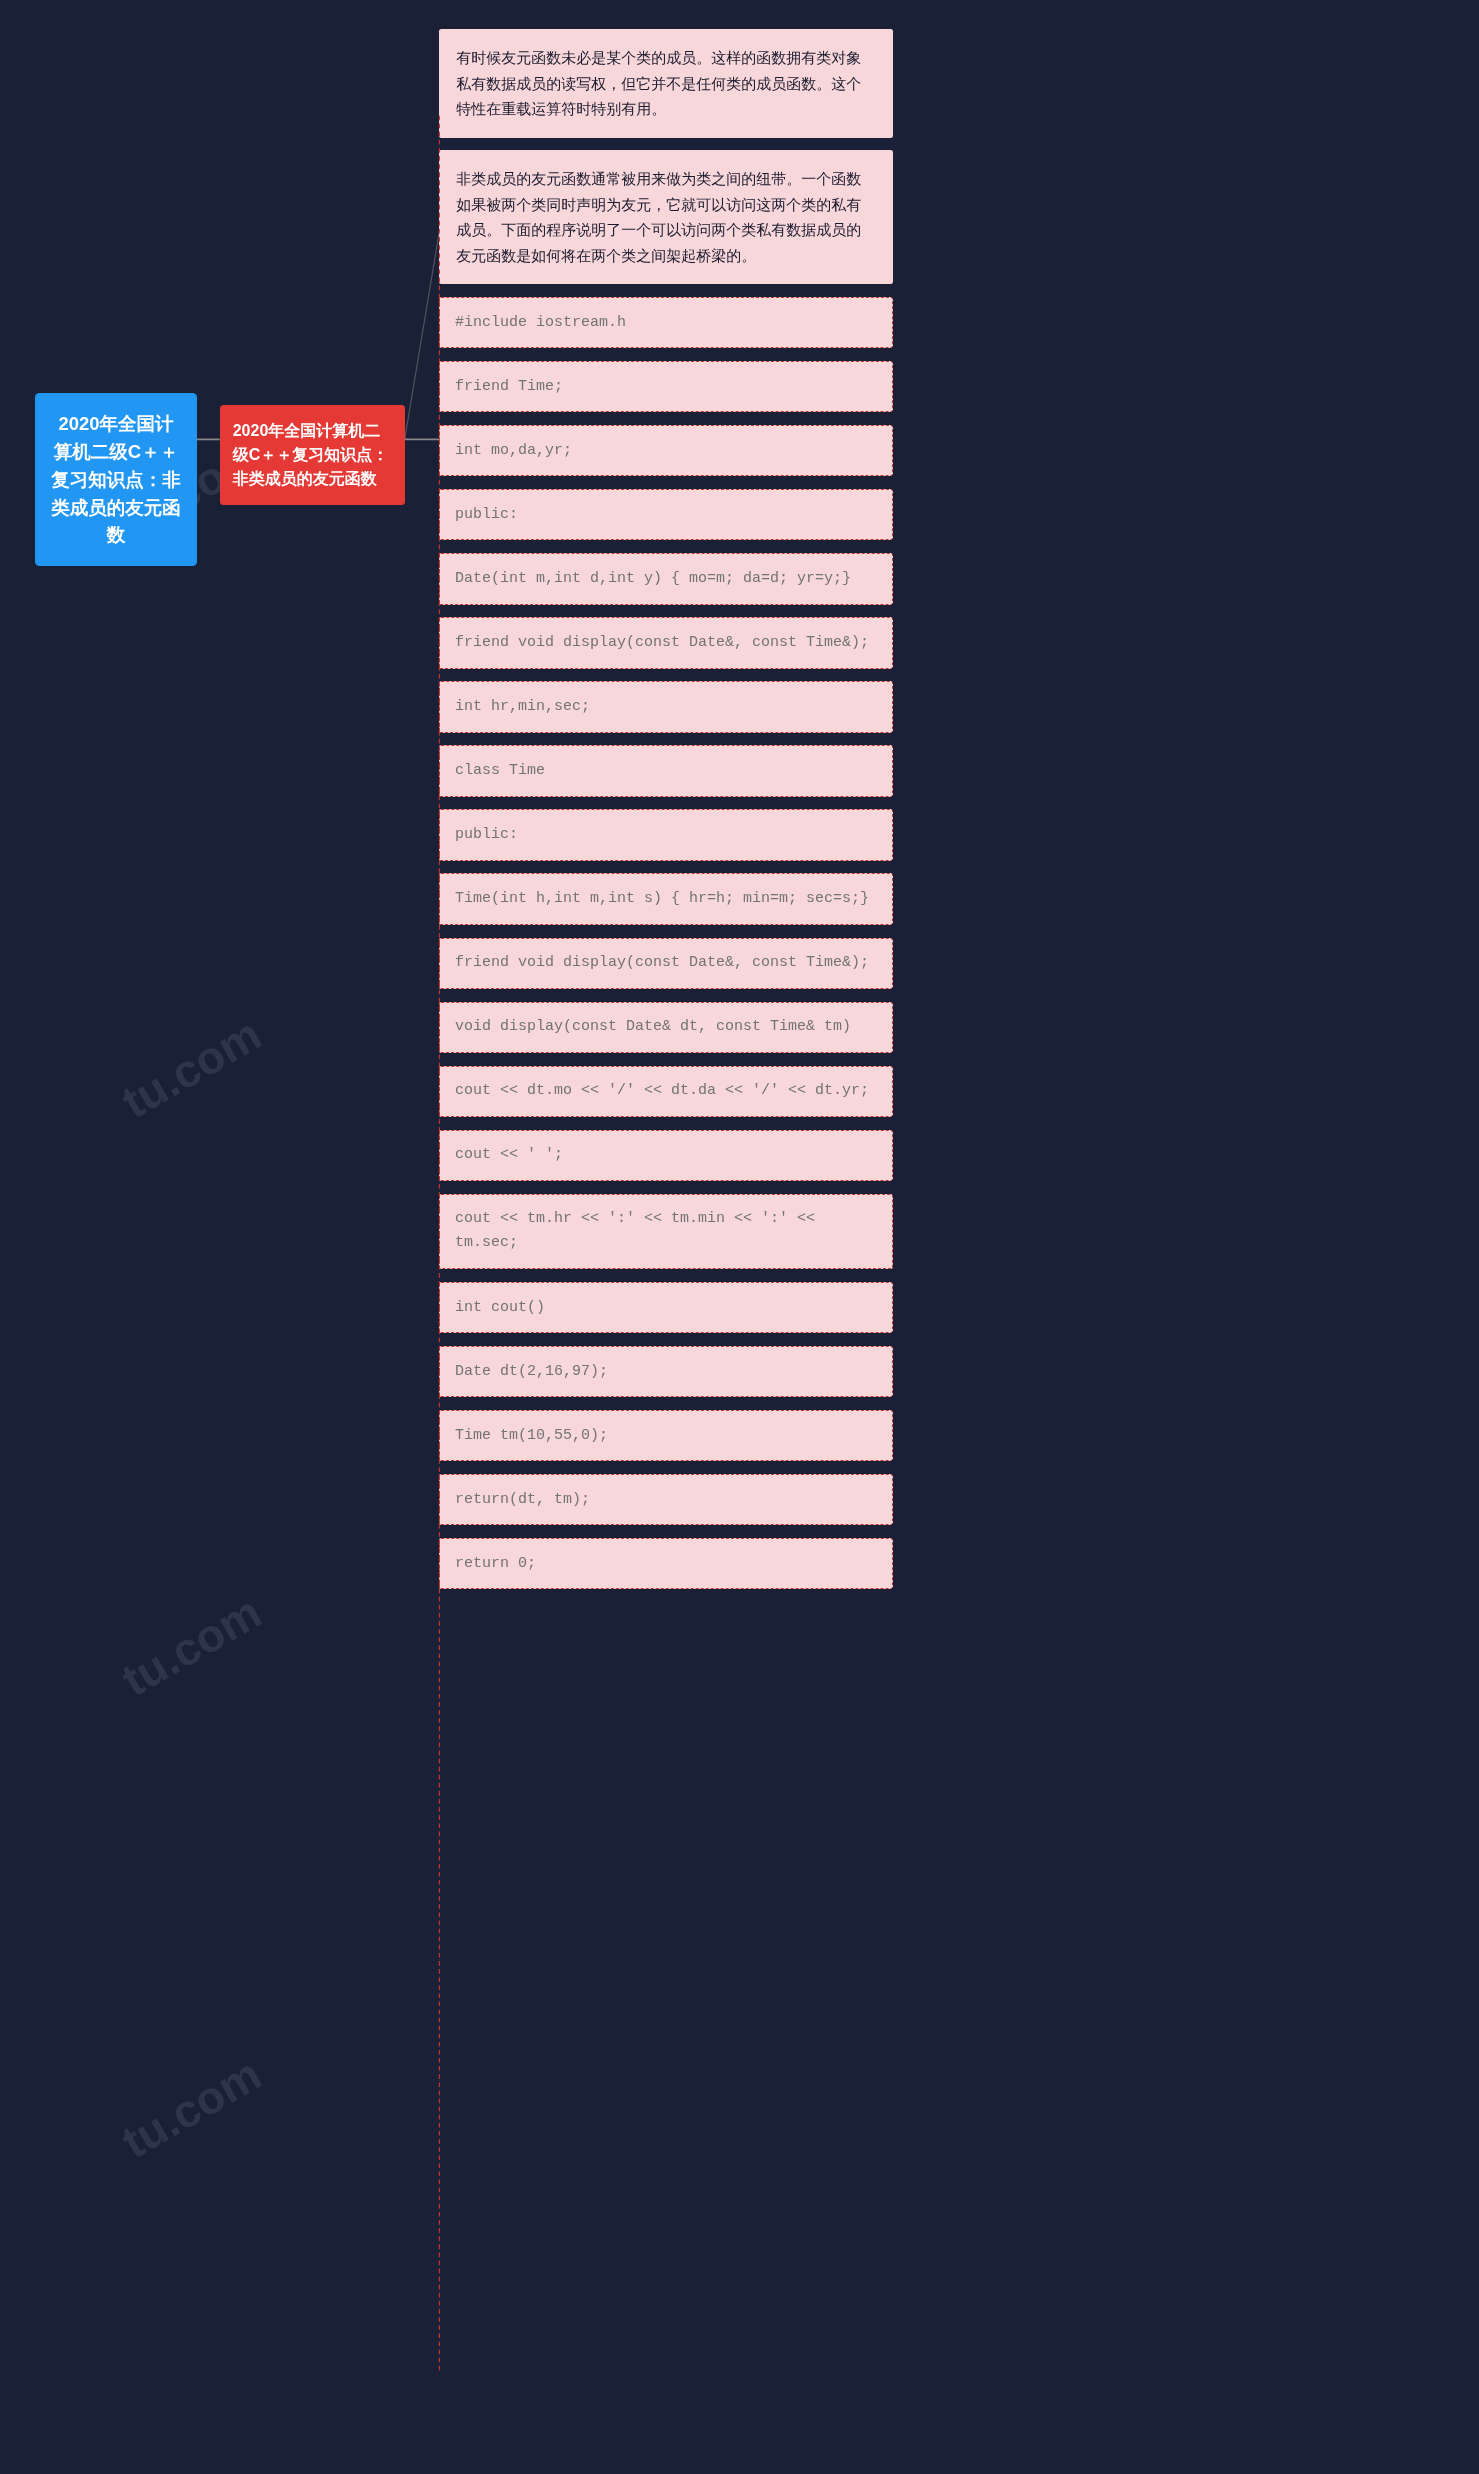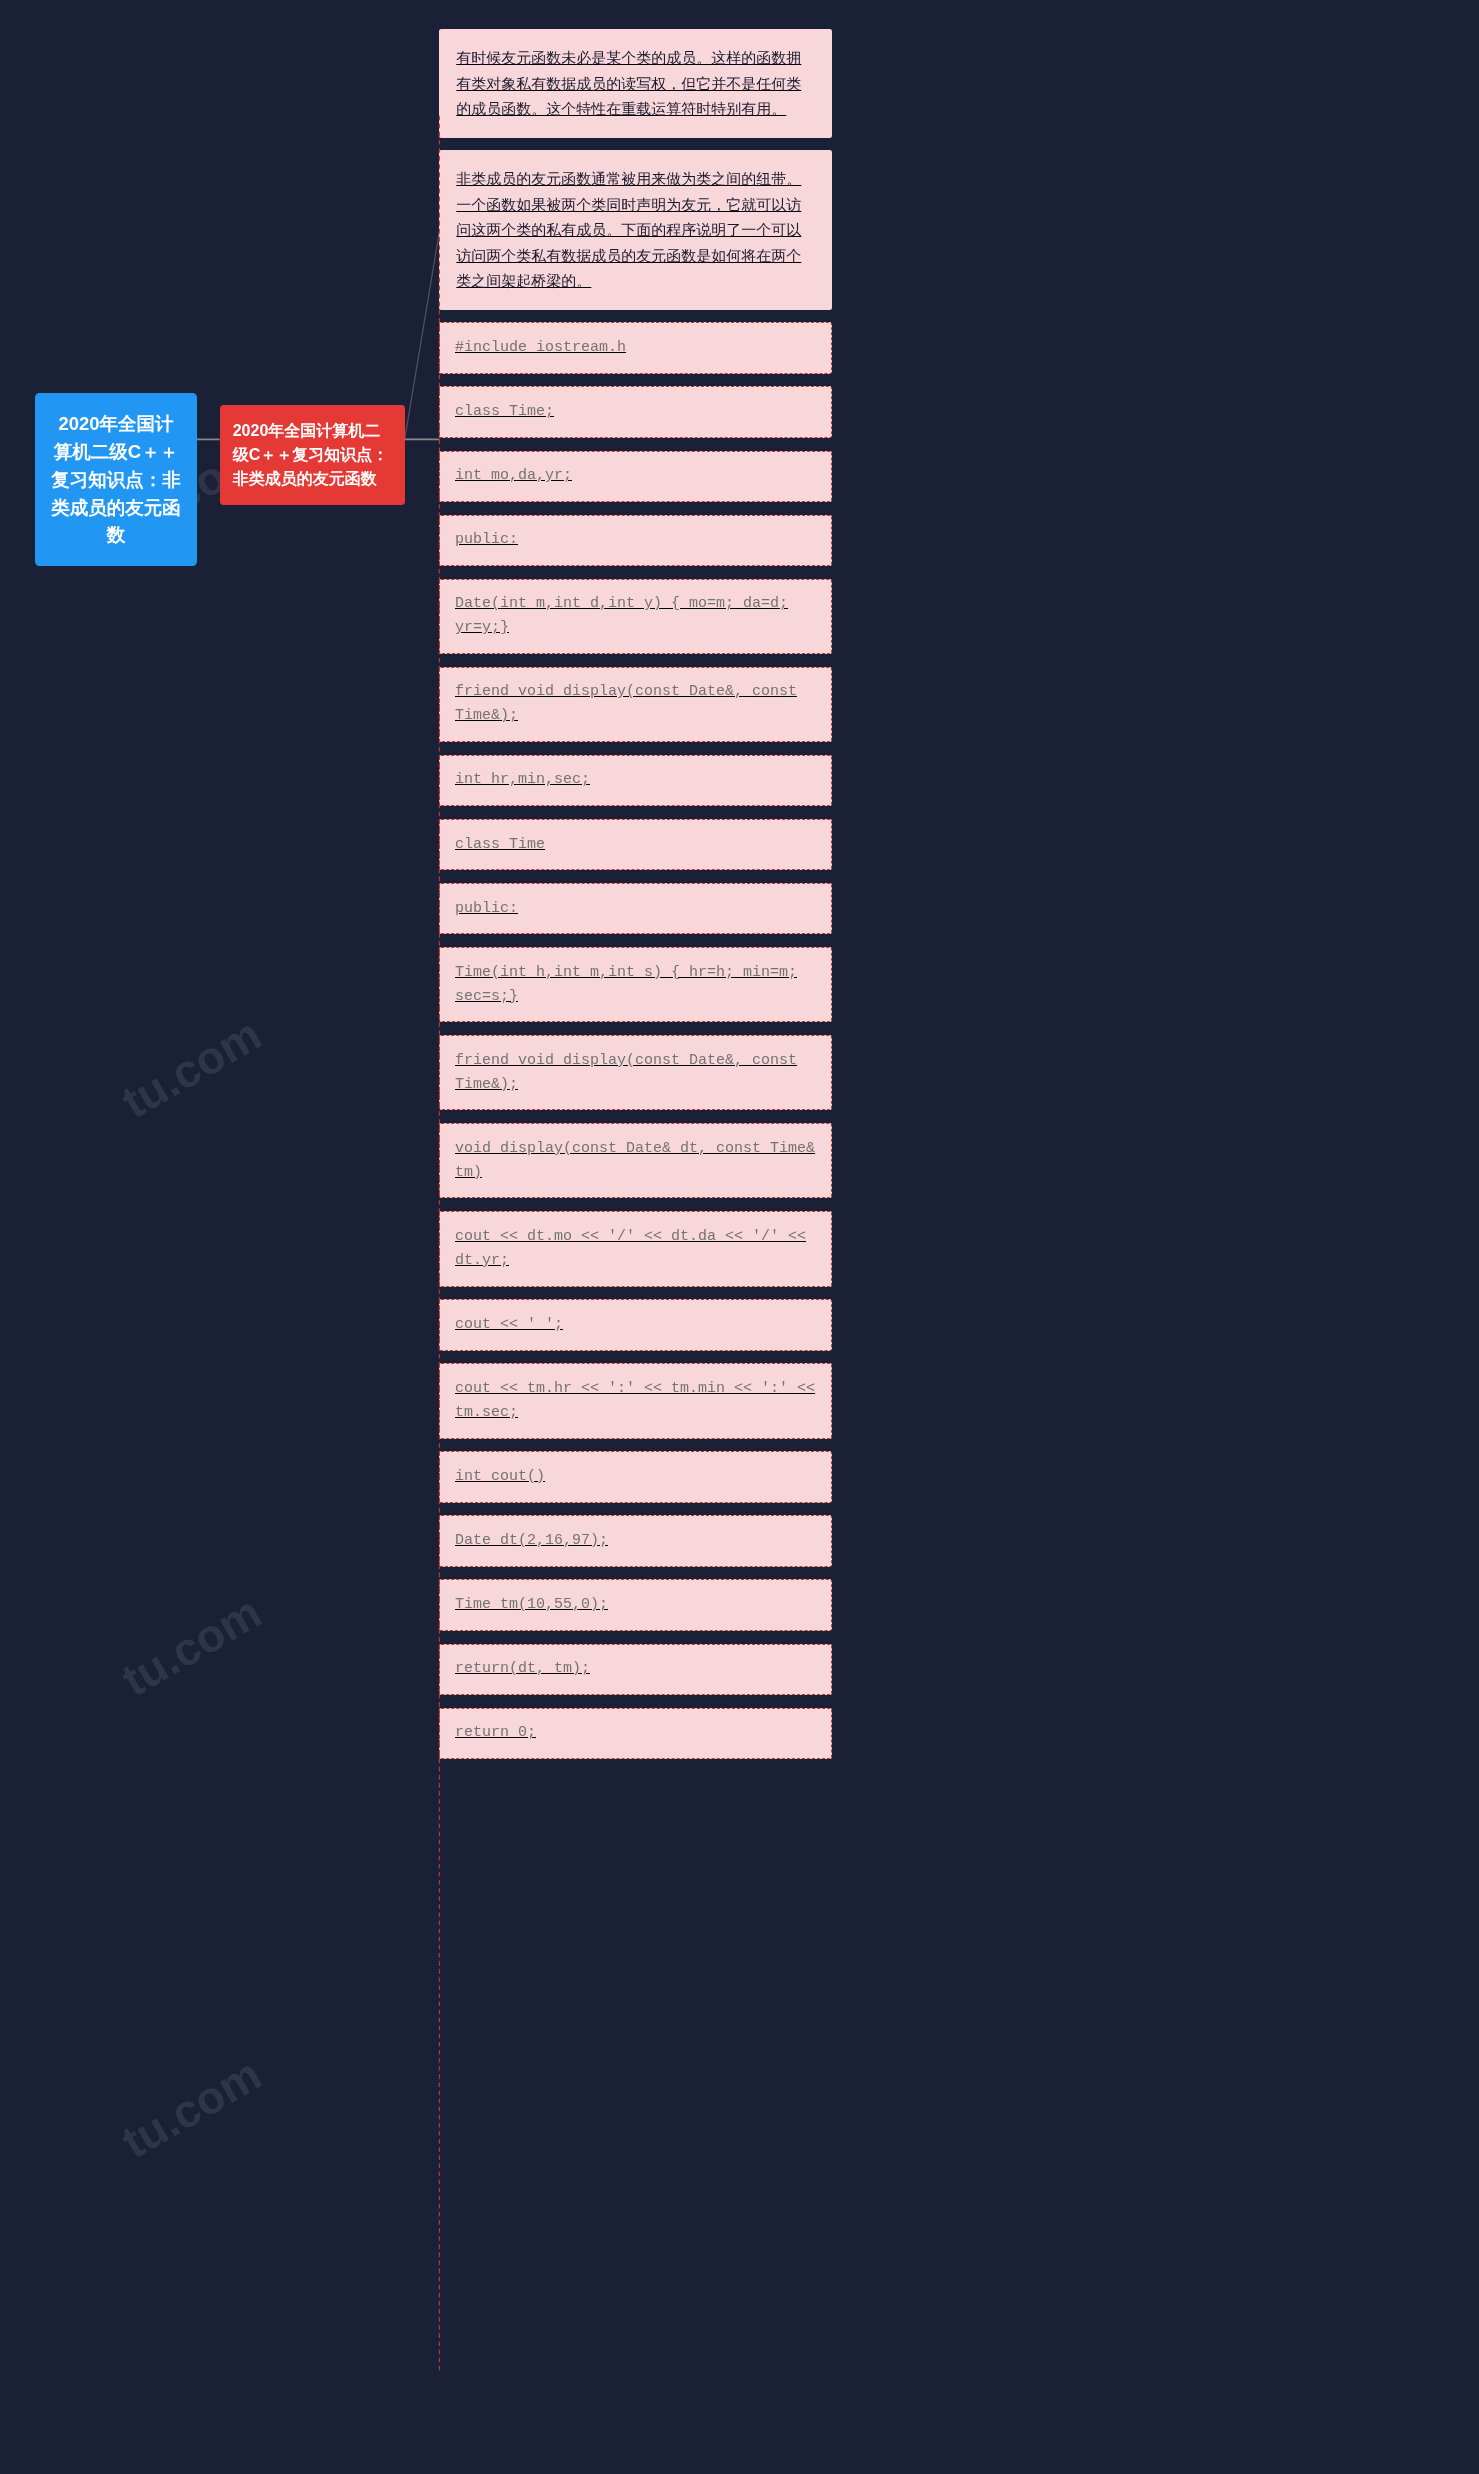--- a/index.html
+++ b/index.html
@@ -129,36 +129,36 @@
   </svg>
 
   <div class="main-node">
     <span>2020年全国计算机二级C＋＋复习知识点：非类成员的友元函数</span>
   </div>
 
   <div class="second-node">
     <span>2020年全国计算机二级C＋＋复习知识点：非类成员的友元函数</span>
   </div>
 
-  <div style="position:absolute; left:439px; top:29px; width:393px;text-decoration:underline;">
+  <div style="position:absolute; left:439px; top:29px; width:454px;">
 
     <div class="text-box">
       <span>有时候友元函数未必是某个类的成员。这样的函数拥有类对象私有数据成员的读写权，但它并不是任何类的成员函数。这个特性在重载运算符时特别有用。</span>
     </div>
 
     <div class="text-box">
       <span>非类成员的友元函数通常被用来做为类之间的纽带。一个函数如果被两个类同时声明为友元，它就可以访问这两个类的私有成员。下面的程序说明了一个可以访问两个类私有数据成员的友元函数是如何将在两个类之间架起桥梁的。</span>
     </div>
 
     <div class="code-box dashed">
       <span>#include iostream.h</span>
     </div>
 
     <div class="code-box dashed">
-      <span>class Time;</span>
+      <span>friend Time;</span>
     </div>
 
 
     <div class="code-box dashed">
       <span>int mo,da,yr;</span>
     </div>
 
     <div class="code-box dashed">
       <span>public:</span>
     </div>

